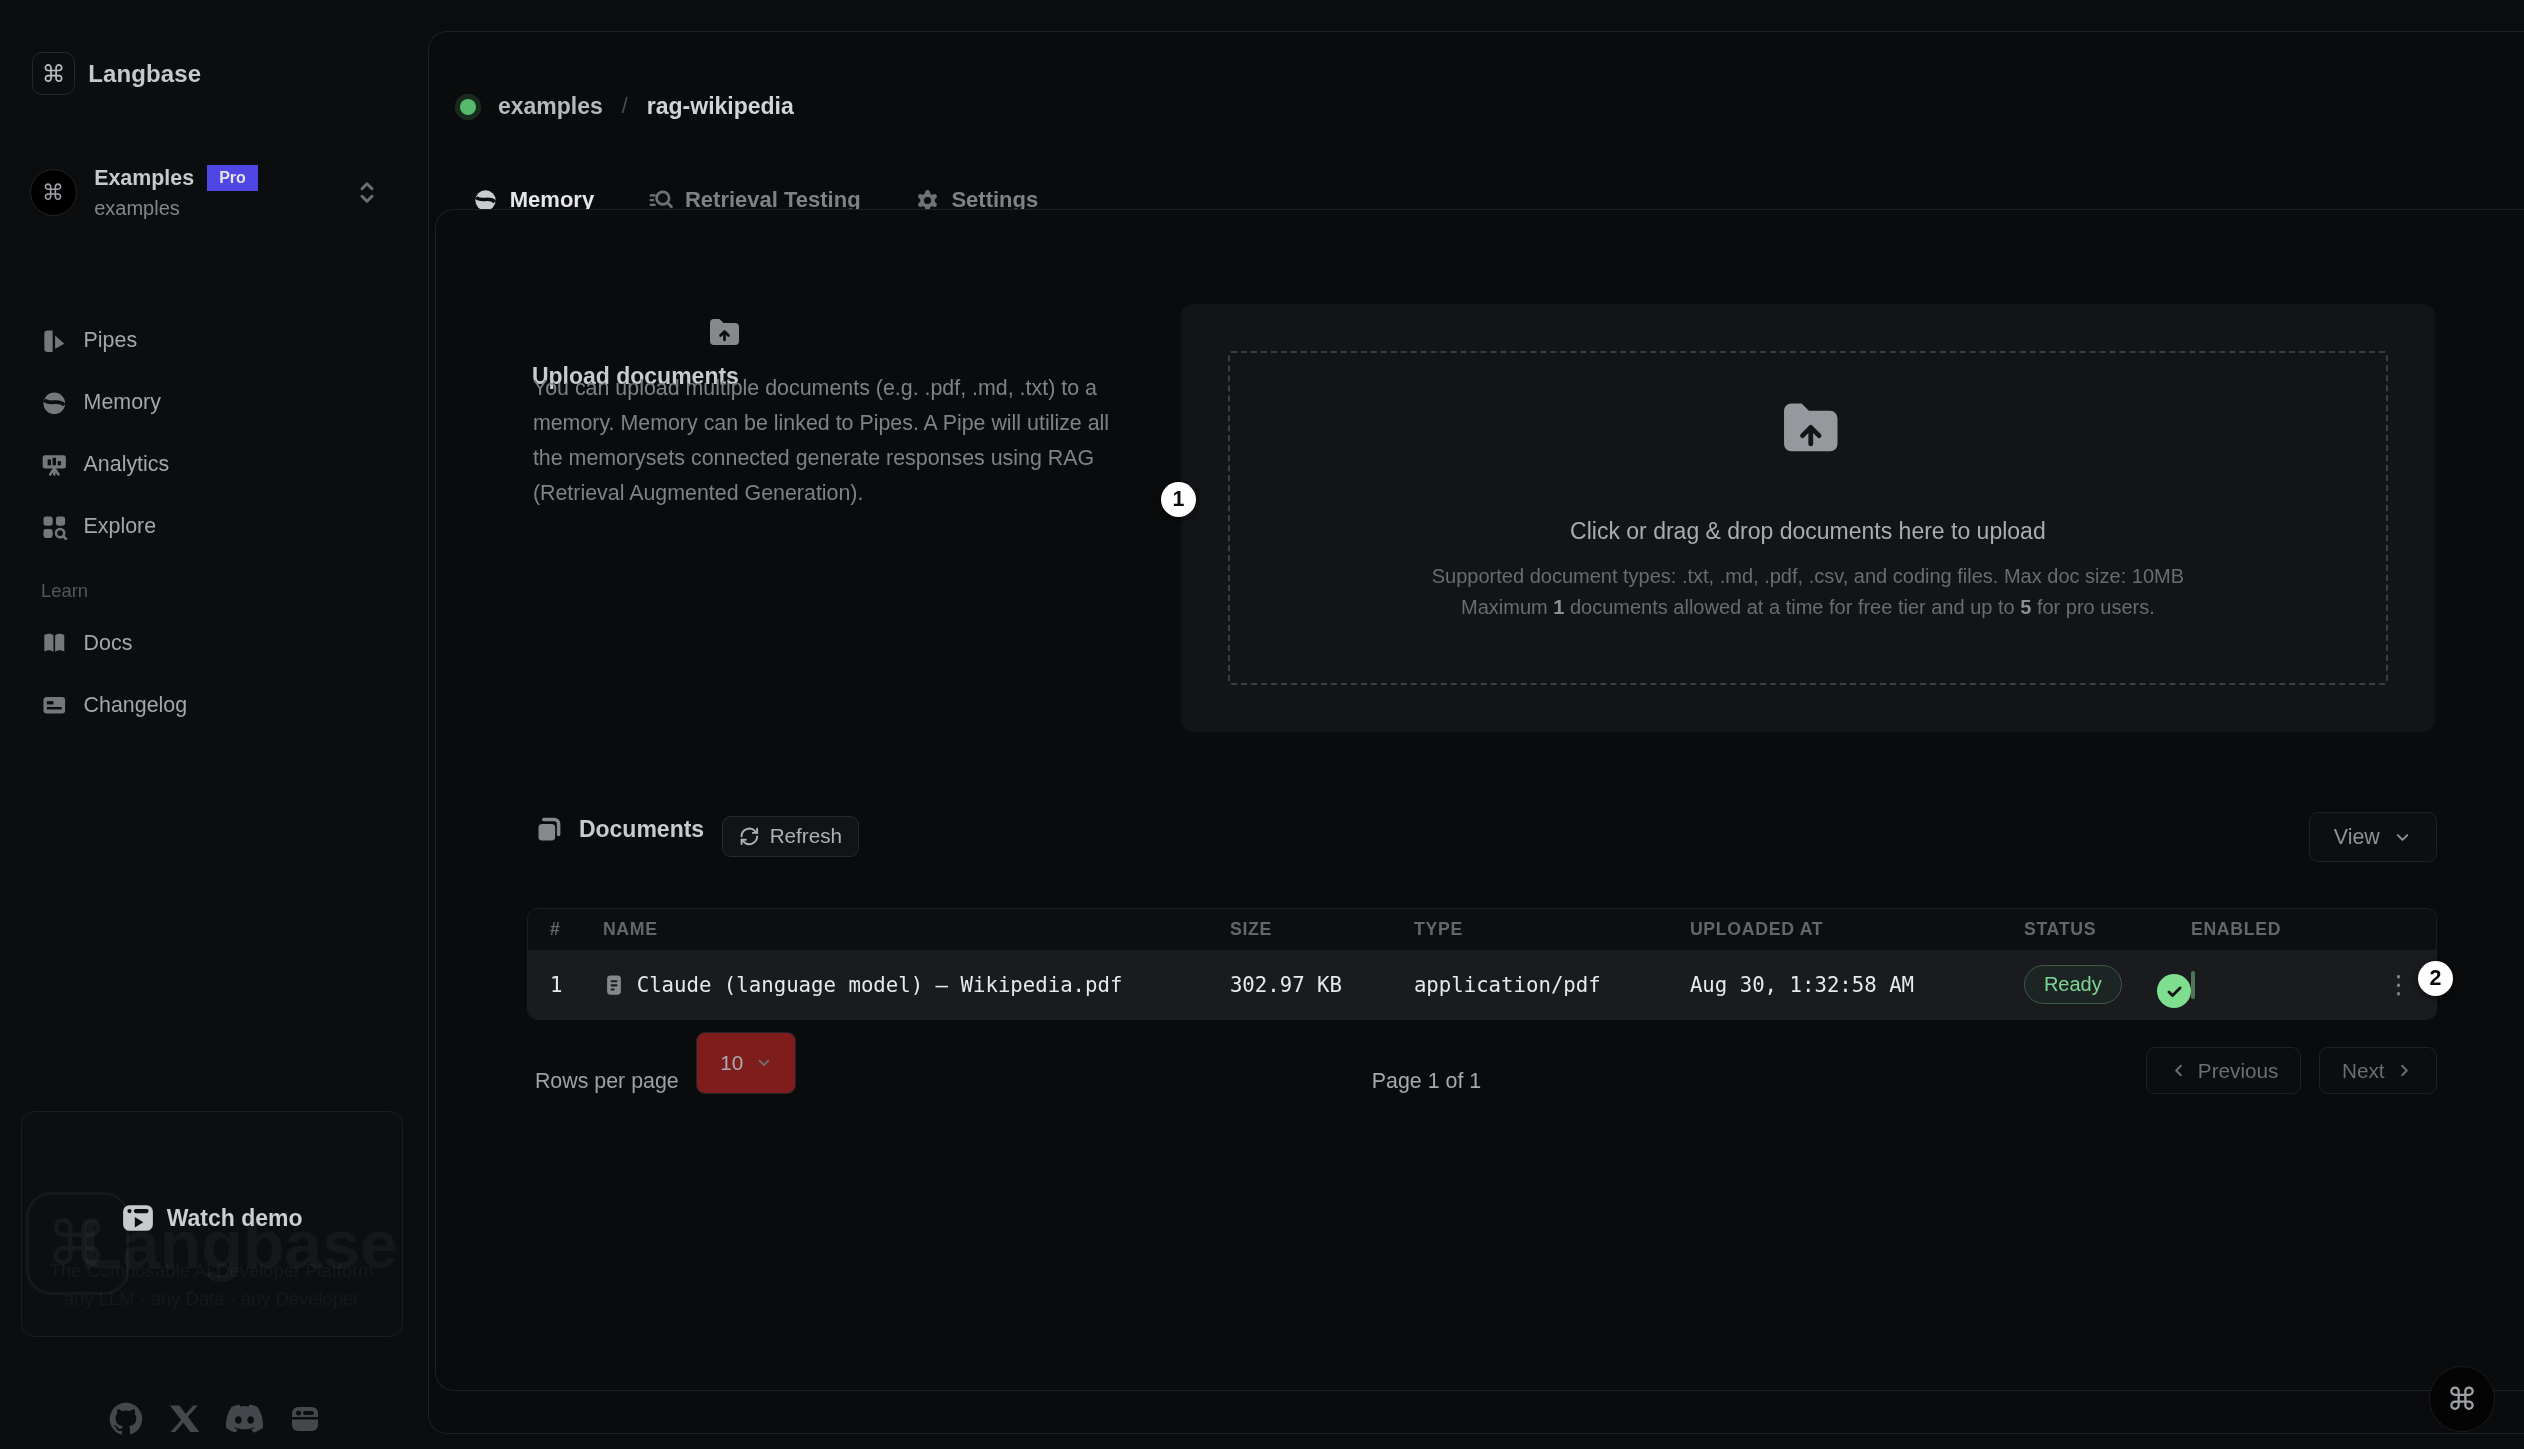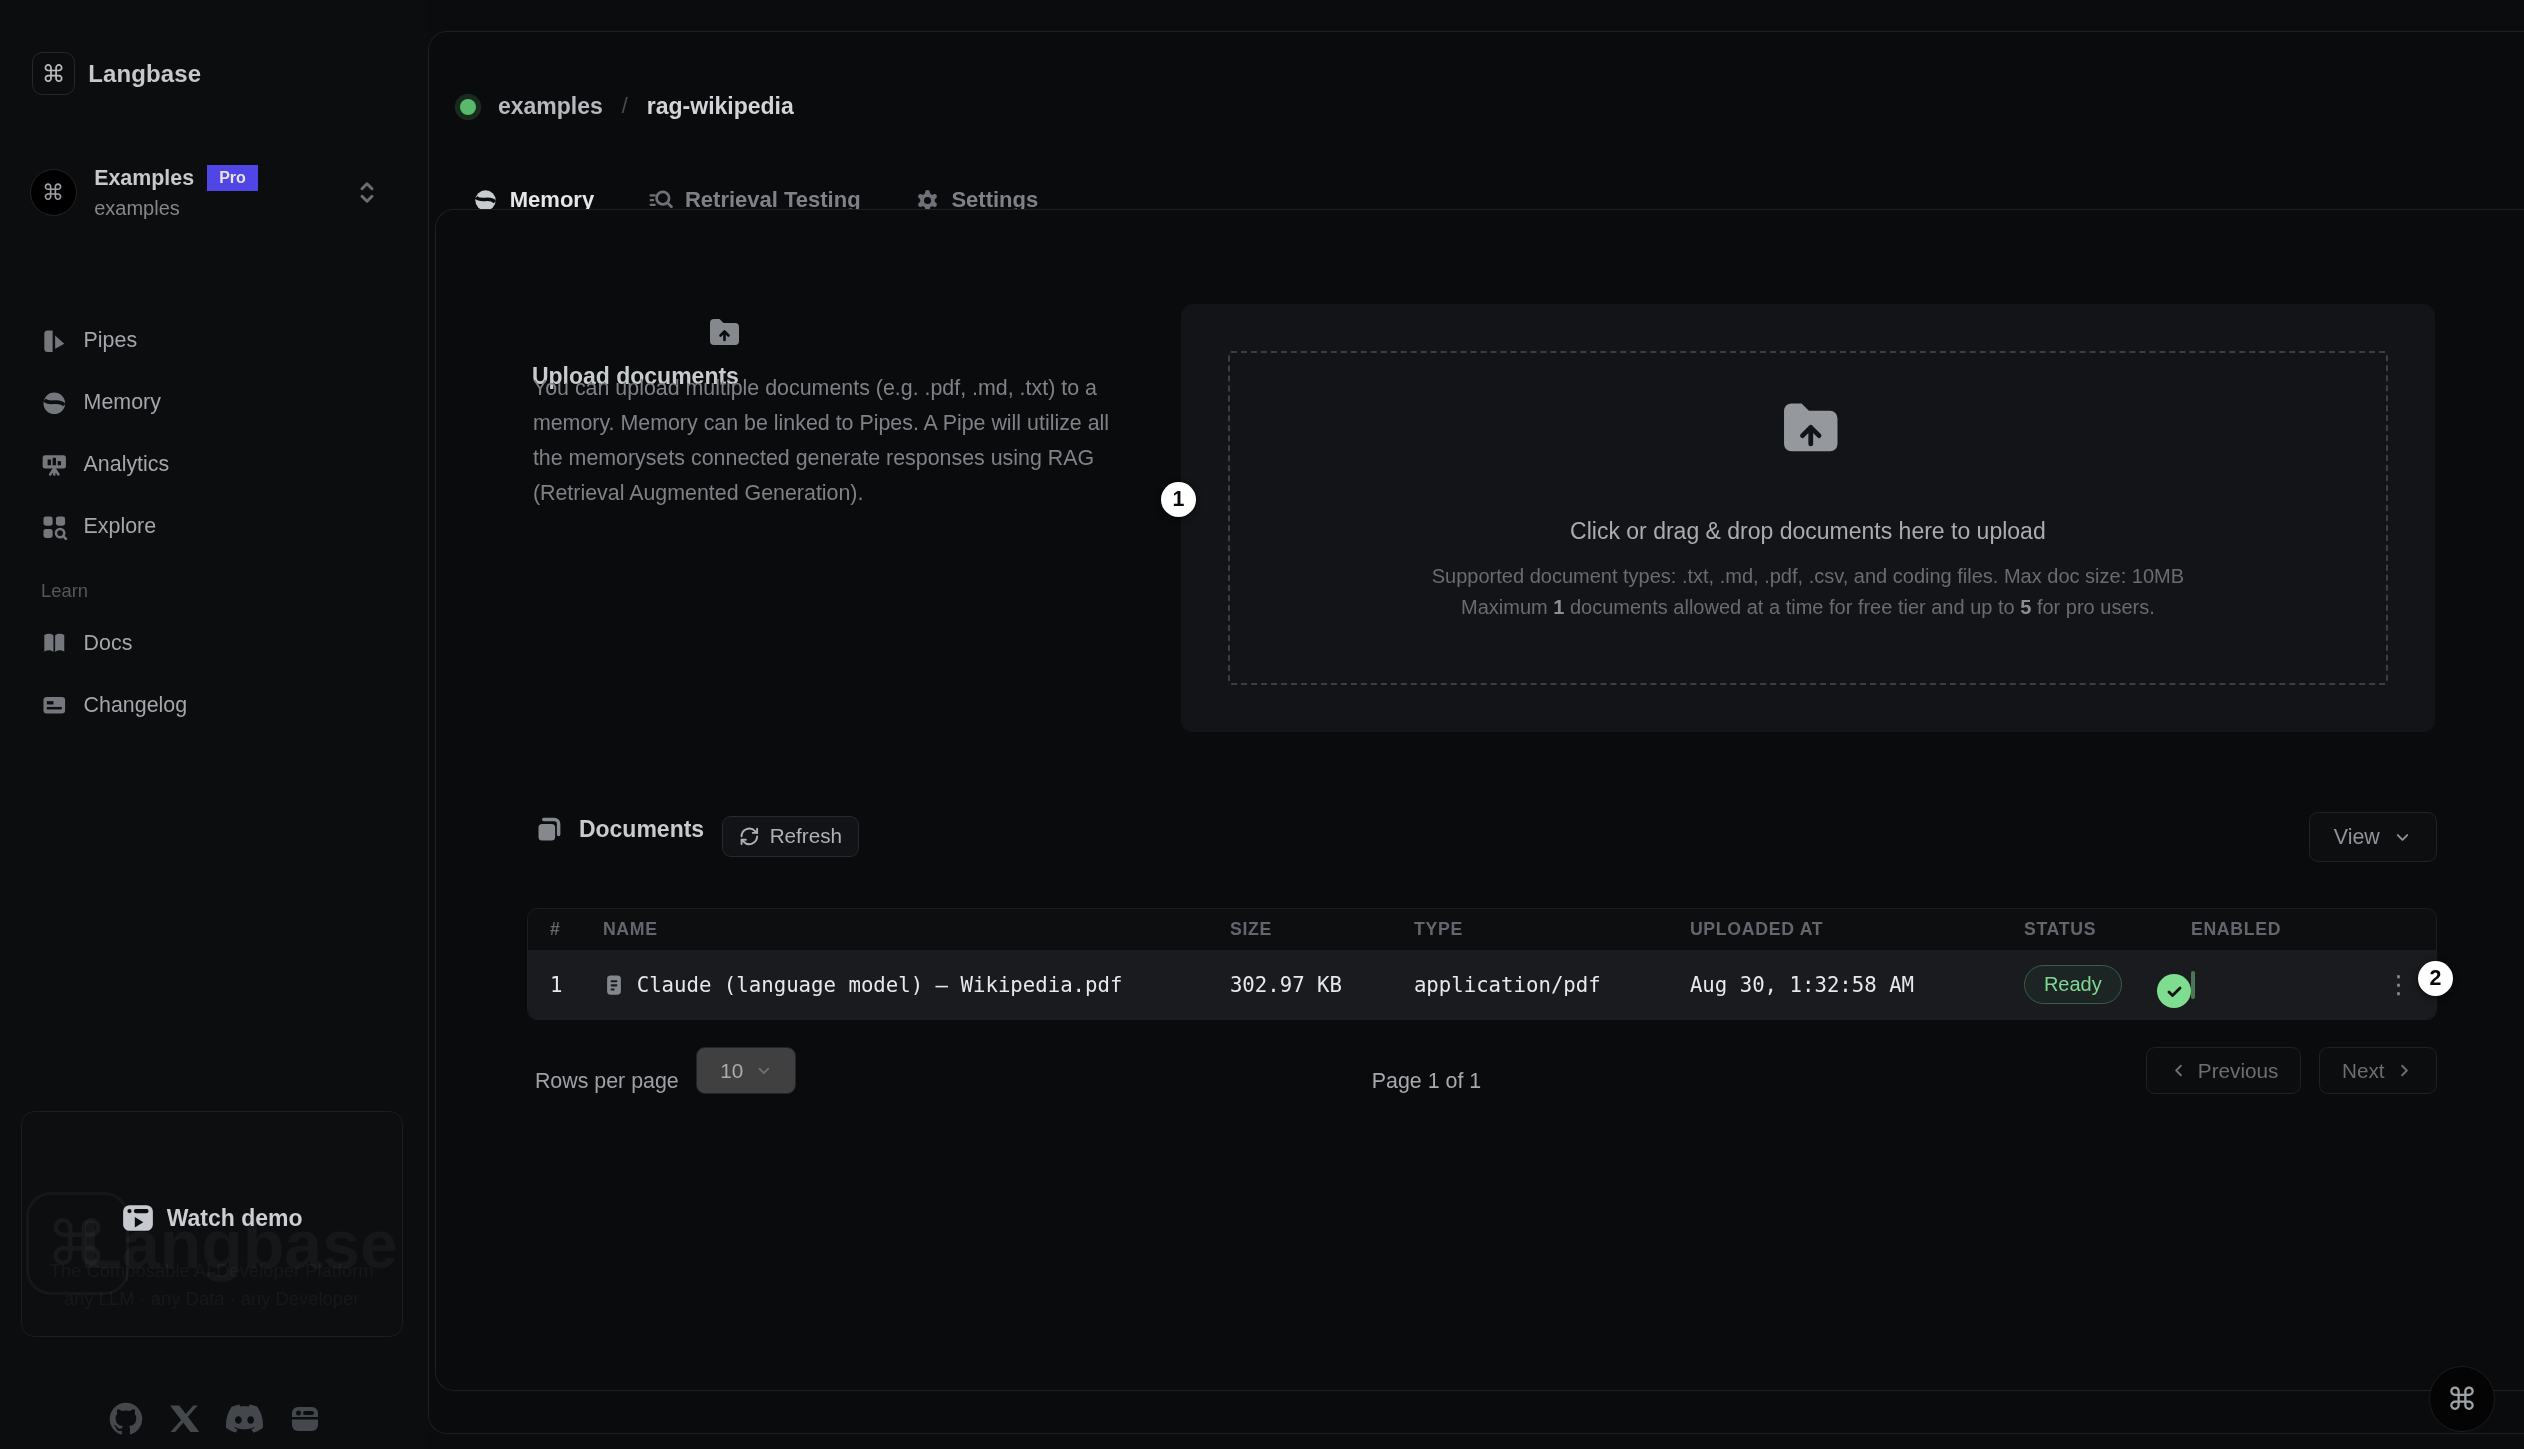--- a/index.html
+++ b/index.html
@@ -121,23 +121,23 @@
   .toggle { position: relative; width: 71px; height: 41px; border-radius: 737px;
     background: #2C3A2F; border: 2.2px solid #4C7558; cursor: pointer; }
   .knob { position: absolute; right: 1.5px; top: 1.5px; width: 34px; height: 34px;
     border-radius: 50%; background: #7EDD8F; display: flex; align-items: center; justify-content: center; }
   .kebab { color: #8A8D92; font-size: 25px; letter-spacing: 0; cursor: pointer;
     font-family: "Liberation Sans", sans-serif; justify-self: center; }
 
   .pager { position: absolute; left: 99px; right: 111px; top: 835px; height: 49px;
     display: flex; align-items: flex-end; }
   .rpp-label { font-size: 21.4px; color: #9DA0A5; }
-  .rpp-select { margin-left: 17.7px; width: 100px; height: 47px; border: 1.5px solid #212428;
+  .rpp-select { margin-left: 17.7px; width: 100px; height: 62px; border: 1.5px solid #212428;
     border-radius: 8.9px; display: flex; align-items: center; justify-content: center; gap: 11.8px;
-    font-size: 20.7px; color: #A8ABB0; cursor: pointer; background: #404040; }
+    font-size: 20.7px; color: #A8ABB0; cursor: pointer; background: #7f1d1d; }
   .page-info { flex: 1; text-align: center; font-size: 21.4px; color: #A6A9AE; margin-left: -89px; }
   .pg-btns { display: flex; gap: 17.7px; }
   .pg-btn { height: 47px; border: 1.5px solid #1E2125; border-radius: 8.9px;
     display: flex; align-items: center; justify-content: center; gap: 10.3px;
     font-size: 20.7px; color: #6B6E74; cursor: pointer; padding: 8px 22px; background: #0C0D0F; }
 
   
   .anno { position: absolute; width: 35px; height: 35px; border-radius: 50%;
     background: #FFFFFF; color: #0A0A0A; font-size: 21.4px; font-weight: 700;
     display: flex; align-items: center; justify-content: center;

